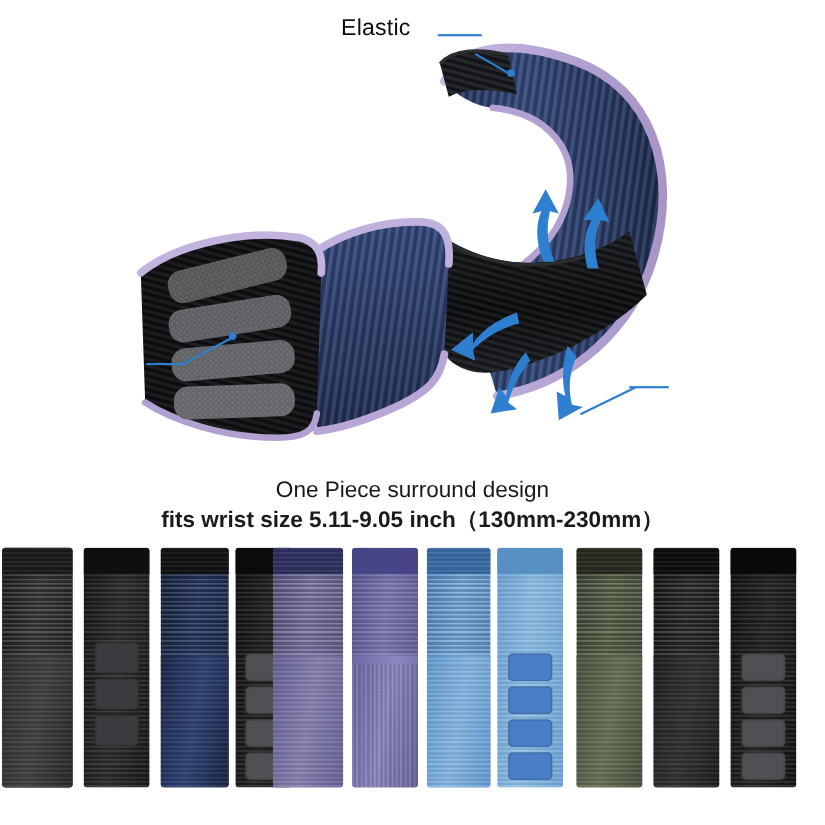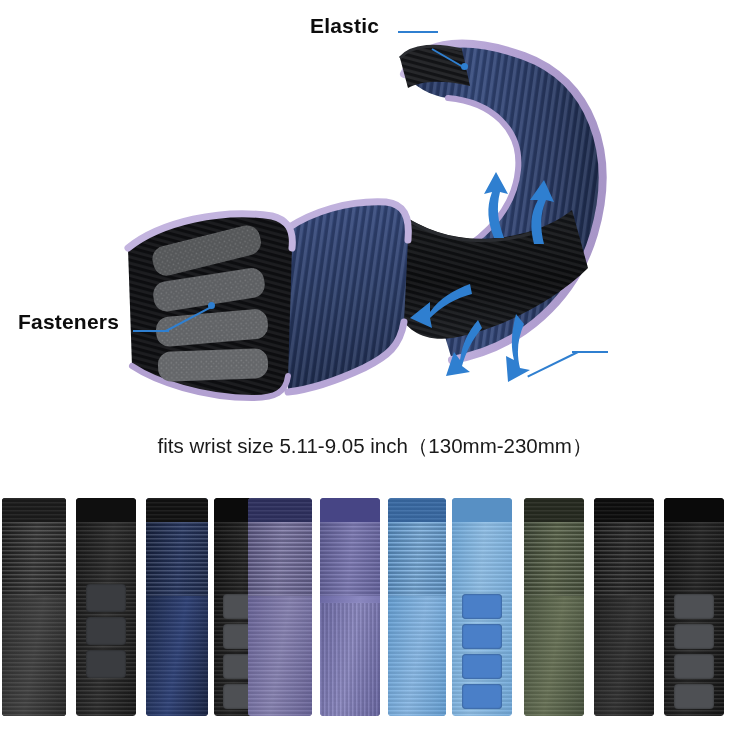--- a/index.html
+++ b/index.html
@@ -18,21 +18,21 @@
     position: relative;
     width: 750px;
     height: 750px;
     background: #ffffff;
     overflow: hidden;
   }
 
   
   .label {
     position: absolute;
-    font-weight: bold;
+    font-weight: normal;
     color: #0d0d0d;
     font-size: 21px;
     letter-spacing: 0.2px;
     white-space: nowrap;
   }
   #label-elastic { left: 310px; top: 14px; }
   #label-fasteners { left: 18px; top: 310px; }
   #label-breathable { left: 607px; top: 331px; }
 
   
@@ -52,21 +52,21 @@
   #caption {
     position: absolute;
     left: 0;
     top: 432px;
     width: 750px;
     text-align: center;
     color: #1a1a1a;
     font-size: 20.5px;
     line-height: 27px;
   }
-  #caption .line2 { display: block; }
+  #caption .line2 { display: block; font-weight: bold; }
 
   
   #swatch-row {
     position: absolute;
     left: 0;
     top: 498px;
     width: 750px;
     height: 218px;
   }
   .swatch {
@@ -262,23 +262,23 @@
 
   <div class="leader" style="left:133px; top:330px; width:36px;"></div>
   <div class="leader" style="left:166px; top:330px; width:52px; transform: rotate(-28deg); transform-origin: left center;"></div>
   <div class="dot" style="left:208px; top:302px;"></div>
 
   <div class="leader" style="left:572px; top:351px; width:36px;"></div>
   <div class="leader" style="left:522px; top:351px; width:56px; transform: rotate(-26deg); transform-origin: right center;"></div>
   <div class="dot" style="left:515px; top:322px;"></div>
 
   <div class="label" id="label-elastic">Elastic</div>
-  <div class="label" id="label-fasteners">Fasteners</div>
 
   <div id="caption">
+    <span>One Piece surround design</span>
     <span class="line2">fits wrist size 5.11-9.05 inch（130mm-230mm）</span>
   </div>
 
   <div id="swatch-row">
 
     <div class="swatch" style="left:2px; width:64px; background:#2b2b2b;">
       <div class="body" style="background:linear-gradient(95deg,#1e1e1e,#3b3b3b 45%,#232323);"></div>
       <div class="rib"></div>
       <div class="tip" style="background:#1b1b1b;"></div>
       <div class="loopzone" style="background:linear-gradient(100deg,#2f2f2f,#444,#2a2a2a); opacity:.9;"></div>

